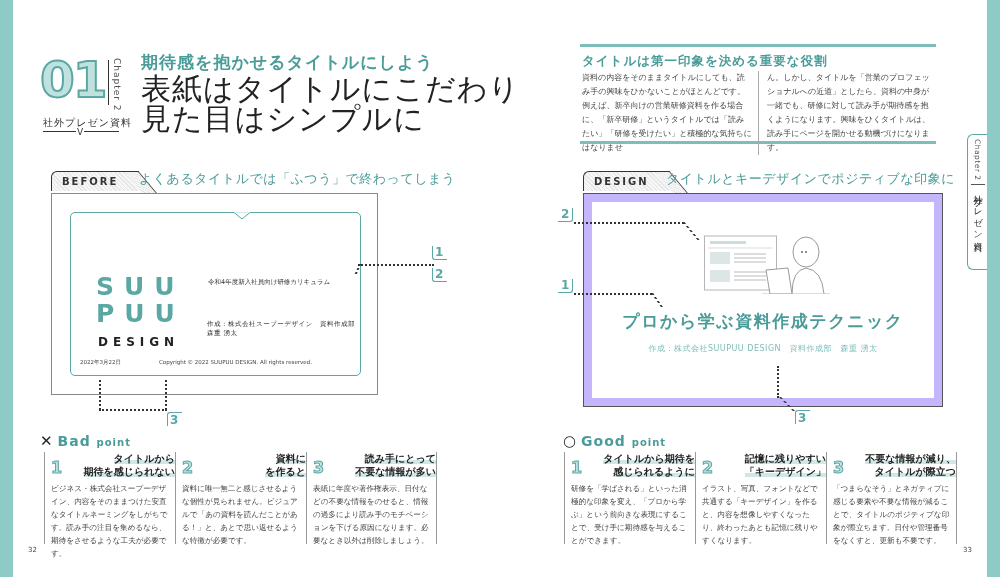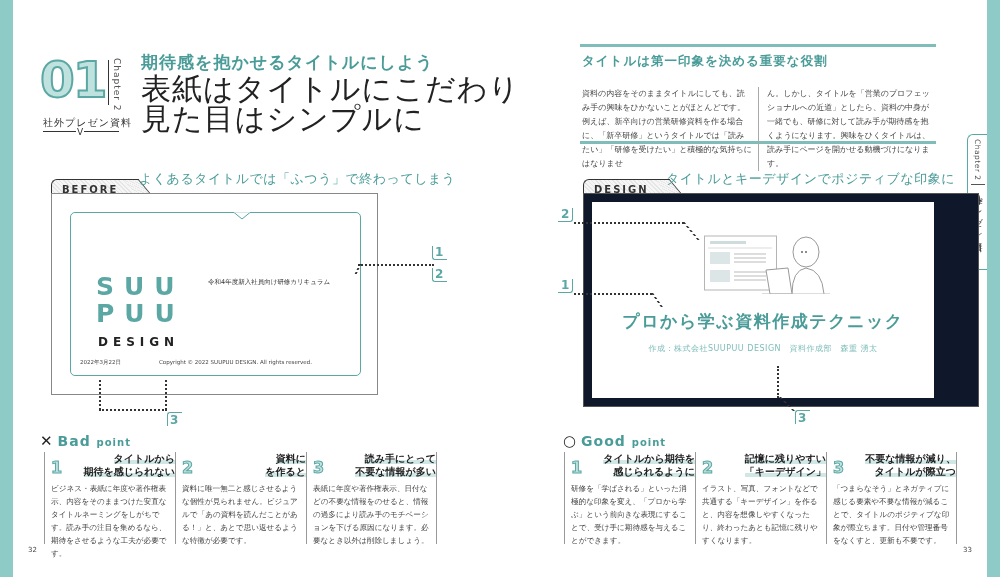--- a/index.html
+++ b/index.html
@@ -16,50 +16,50 @@
   .chapter-cat { position: absolute; left: 43px; top: 116px; font-size: 10px; color: #333; letter-spacing: 1px; }
   .chapter-cat-line { position: absolute; left: 43px; top: 131px; width: 76px; height: 1px; background: #333; }
   .v-mark { position: absolute; left: 76px; top: 128px; font-size: 9px; color: #333; background: #fff; padding: 0 1px; line-height: 1; }
 
   .sub-title { position: absolute; left: 141px; top: 51px; font-size: 17px; color: #4a9c99; font-weight: bold; letter-spacing: 1px; }
   .main-title { position: absolute; left: 141px; top: 74px; font-size: 30px; color: #222; line-height: 30px; letter-spacing: 1px; }
 
   
   .intro { position: absolute; left: 580px; top: 44px; width: 356px; height: 100px; border-top: 3px solid #7fbdba; border-bottom: 3px solid #7fbdba; }
   .intro-head { position: absolute; left: 2px; top: 6px; font-size: 12.5px; font-weight: bold; color: #4a9c99; letter-spacing: 1px; }
-  .intro-cols { position: absolute; left: 2px; top: 40px; width: 352px; display: flex; }
+  .intro-cols { position: absolute; left: 2px; top: 24px; width: 352px; display: flex; }
   .intro-col { width: 176px; font-size: 8px; line-height: 14px; color: #444; padding-right: 6px; }
   .intro-col + .intro-col { border-left: 1px solid #aaa; padding-left: 8px; padding-right: 0; }
 
   
   .side-tab { position: absolute; right: 13px; top: 134px; width: 20px; height: 136px; border: 1.5px solid #5aa7a4; border-right: none; border-radius: 6px 0 0 6px; background: #fff; display: flex; flex-direction: column; align-items: center; padding-top: 4px; }
   .side-tab-en { writing-mode: vertical-rl; font-size: 7.5px; color: #555; letter-spacing: 0.5px; }
   .side-tab-rule { width: 14px; height: 1px; background: #555; margin: 3px 0; }
   .side-tab-ja { writing-mode: vertical-rl; font-size: 9px; color: #333; letter-spacing: 1px; }
 
   
   .tag { position: absolute; height: 20px; padding: 0 20px 0 10px; font-size: 10px; letter-spacing: 2px; font-weight: bold; color: #333; line-height: 20px;
-         background: repeating-linear-gradient(45deg, #e6e6e6 0 1px, #f6f6f6 1px 3px); border-top: 1.5px solid #333; border-left: 1.5px solid #333; border-radius: 6px 0 0 0; margin-top: 8px; }
+         background: repeating-linear-gradient(45deg, #e6e6e6 0 1px, #f6f6f6 1px 3px); border-top: 1.5px solid #333; border-left: 1.5px solid #333; border-radius: 6px 0 0 0; }
   .tag::after { content: ""; position: absolute; right: -10px; top: -1px; width: 14px; height: 22px; border-top: 1.5px solid #333; transform: skewX(40deg); border-right: 1.5px solid #333; background: repeating-linear-gradient(45deg, #e6e6e6 0 1px, #f6f6f6 1px 3px); }
   .tag-caption { position: absolute; font-size: 13px; color: #4a9c99; letter-spacing: 0.5px; }
 
   
   .before-frame { position: absolute; left: 51px; top: 193px; width: 327px; height: 202px; border: 1px solid #888; background: #fff; }
   .before-inner { position: absolute; left: 18px; top: 18px; width: 291px; height: 164px; border: 1px solid #5aa7a4; border-radius: 5px; }
   .notch { position: absolute; left: 163px; top: -1px; width: 16px; height: 8px; }
   .logo { position: absolute; left: 25px; top: 60px; font-family: "DejaVu Sans", sans-serif; font-weight: bold; color: #5aa7a4; font-size: 25px; letter-spacing: 10px; line-height: 27px; }
   .logo-design { position: absolute; left: 27px; top: 122px; font-family: "DejaVu Sans", sans-serif; font-weight: bold; color: #222; font-size: 12px; letter-spacing: 5px; }
   .b-small { position: absolute; left: 137px; top: 65px; font-size: 6.5px; color: #333; }
   .b-title { position: absolute; left: 136px; top: 78px; font-size: 19px; color: #222; letter-spacing: 1px; }
   .b-author { position: absolute; left: 136px; top: 107px; font-size: 6.5px; color: #333; letter-spacing: 0.5px; }
   .b-date { position: absolute; left: 9px; top: 146px; font-size: 5.5px; color: #444; }
   .b-copy { position: absolute; left: 88px; top: 146px; font-size: 5.5px; color: #444; }
 
   
-  .after-frame { position: absolute; left: 583px; top: 193px; width: 396px; height: 214px; border: 1px solid #555; background: #0f172a; }
+  .after-frame { position: absolute; left: 583px; top: 193px; width: 360px; height: 214px; border: 1px solid #555; background: #c4b5fd; }
   .after-inner { position: absolute; left: 8px; top: 8px; width: 342px; height: 196px; background: #fff; }
   .a-title { position: absolute; left: 0; width: 100%; top: 108px; text-align: center; font-size: 17px; font-weight: bold; color: #4a9c99; letter-spacing: 1.5px; }
   .a-author { position: absolute; left: 0; width: 100%; top: 141px; text-align: center; font-size: 8px; color: #7fbdba; letter-spacing: 0.5px; }
 
   
   .callout { position: absolute; font-size: 12px; color: #5aa7a4; font-weight: bold; line-height: 1; }
   .dotline-h { position: absolute; height: 0; border-top: 2px dotted #333; }
   .dotline-v { position: absolute; width: 0; border-left: 2px dotted #333; }
 
   
@@ -117,20 +117,21 @@
     <svg class="notch" viewBox="0 0 16 8">
         <path d="M0 0.5 L8 7 L16 0.5" fill="#fff" stroke="#5aa7a4" stroke-width="1"></path>
         <rect x="0" y="-1" width="16" height="1.5" fill="#fff"></rect>
       </svg>
     <div class="logo">
       <div>SUU</div>
       <div>PUU</div>
     </div>
     <div class="logo-design">DESIGN</div>
     <div class="b-small">令和4年度新入社員向け研修カリキュラム</div>
+    <div class="b-author">作成：株式会社スープーデザイン　資料作成部　森重 湧太</div>
     <div class="b-date">2022年3月22日</div>
     <div class="b-copy">Copyright © 2022 SUUPUU DESIGN. All rights reserved.</div>
   </div>
 </div>
 
 <div class="dotline-h" style="left:358px; top:264px; width:76px;"></div>
 <div class="dotline-v" style="left:357px; top:264px; height:10px; transform:skewX(-25deg);"></div>
 <div class="callout" style="left:432px; top:246px; border-left:1.5px solid #5aa7a4; border-bottom:1.5px solid #5aa7a4; border-radius:0 0 0 3px; padding:0 4px 1px 2px;">1</div>
 <div class="callout" style="left:432px; top:268px; border-left:1.5px solid #5aa7a4; border-bottom:1.5px solid #5aa7a4; border-radius:0 0 0 3px; padding:0 4px 1px 2px;">2</div>
 <div class="dotline-v" style="left:99px; top:380px; height:30px;"></div>
@@ -179,21 +180,21 @@
 <div class="dotline-v" style="left:786px; top:397px; height:14px; transform:skewX(45deg);"></div>
 <div class="callout" style="left:795px; top:410px; border-left:1.5px solid #5aa7a4; border-top:1.5px solid #5aa7a4; border-radius:3px 0 0 0; padding:1px 4px 0 2px;">3</div>
 
 <div class="point-head" style="left:40px; top:432px;">
   <span class="point-mark">✕</span><span>Bad</span> <span class="small">point</span>
 </div>
 <div class="points" style="left:44px;">
   <div class="point">
     <div class="pt-num">1</div>
     <div class="pt-title"><span>タイトルから</span><br><span>期待を感じられない</span></div>
-    <div class="pt-body">ビジネス・表紙に年度や著作権表示、内容をそのままつけた安直なタイトルネーミングをしがちです。読み手の注目を集めるなら、期待をさせるような工夫が必要です。</div>
+    <div class="pt-body">ビジネス・株式会社スープーデザイン、内容をそのままつけた安直なタイトルネーミングをしがちです。読み手の注目を集めるなら、期待をさせるような工夫が必要です。</div>
   </div>
   <div class="point">
     <div class="pt-num">2</div>
     <div class="pt-title"><span>資料に</span><br><span>を作ると</span></div>
     <div class="pt-body">資料に唯一無二と感じさせるような個性が見られません。ビジュアルで「あの資料を読んだことがある！」と、あとで思い返せるような特徴が必要です。</div>
   </div>
   <div class="point last">
     <div class="pt-num">3</div>
     <div class="pt-title"><span>読み手にとって</span><br><span>不要な情報が多い</span></div>
     <div class="pt-body">表紙に年度や著作権表示、日付などの不要な情報をのせると、情報の過多により読み手のモチベーションを下げる原因になります。必要なとき以外は削除しましょう。</div>

